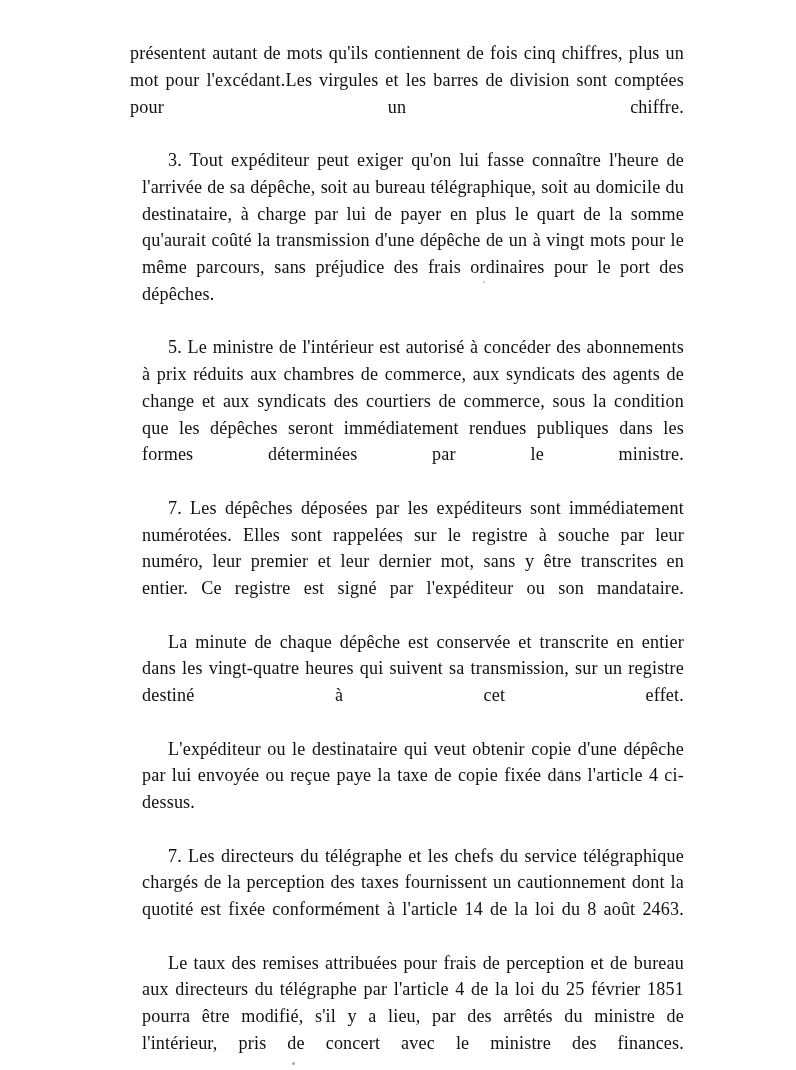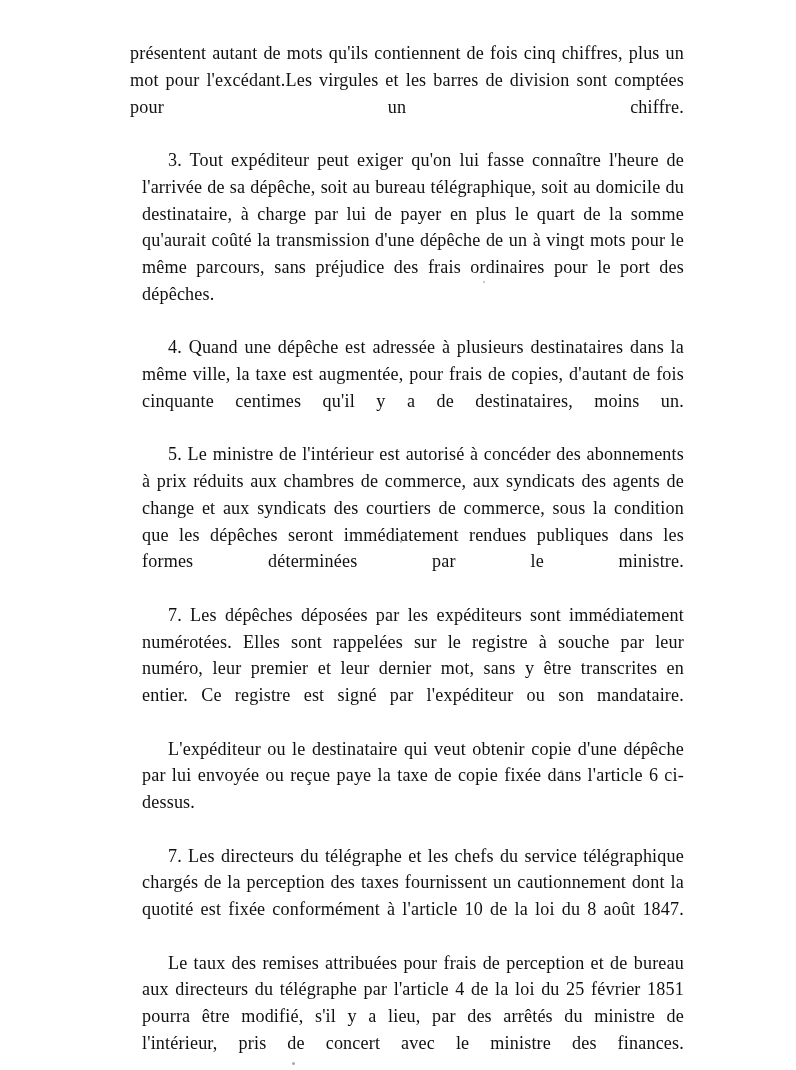--- a/index.html
+++ b/index.html
@@ -72,30 +72,30 @@
 <body>
 
 <div id="page">
 
   <div id="textblock">
 
     <p class="para">présentent autant de mots qu'ils contiennent de fois cinq chiffres, plus un mot pour l'excédant.Les virgules et les barres de division sont comptées pour un chiffre.</p>
 
     <p class="para indent">3. Tout expéditeur peut exiger qu'on lui fasse connaître l'heure de l'arrivée de sa dépêche, soit au bureau télégraphique, soit au domicile du destinataire, à charge par lui de payer en plus le quart de la somme qu'aurait coûté la transmission d'une dépêche de un à vingt mots pour le même parcours, sans préjudice des frais ordinaires pour le port des dépêches.</p>
 
-    <p class="para indent">4. Quand une dépêche est adressée à plusieurs destinataires dans la même ville, la taxe est augmentée, pour frais de copies, d'autant de fois cinquante centimes qu'il y a de destinataires, moins un.</p>
 
     <p class="para indent">5. Le ministre de l'intérieur est autorisé à concéder des abonnements à prix réduits aux chambres de commerce, aux syndicats des agents de change et aux syndicats des courtiers de commerce, sous la condition que les dépêches seront immédiatement rendues publiques dans les formes déterminées par le ministre.</p>
 
     <p class="para indent">7. Les dépêches déposées par les expéditeurs sont immédiatement numérotées. Elles sont rappelées sur le registre à souche par leur numéro, leur premier et leur dernier mot, sans y être transcrites en entier. Ce registre est signé par l'expéditeur ou son mandataire.</p>
 
+    <p class="para indent">La minute de chaque dépêche est conservée et transcrite en entier dans les vingt-quatre heures qui suivent sa transmission, sur un registre destiné à cet effet.</p>
 
-    <p class="para indent">L'expéditeur ou le destinataire qui veut obtenir copie d'une dépêche par lui envoyée ou reçue paye la taxe de copie fixée dans l'article 6 ci-dessus.</p>
+    <p class="para indent">L'expéditeur ou le destinataire qui veut obtenir copie d'une dépêche par lui envoyée ou reçue paye la taxe de copie fixée dans l'article 4 ci-dessus.</p>
 
-    <p class="para indent">7. Les directeurs du télégraphe et les chefs du service télégraphique chargés de la perception des taxes fournissent un cautionnement dont la quotité est fixée conformément à l'article 10 de la loi du 8 août 1847.</p>
+    <p class="para indent">7. Les directeurs du télégraphe et les chefs du service télégraphique chargés de la perception des taxes fournissent un cautionnement dont la quotité est fixée conformément à l'article 14 de la loi du 8 août 2463.</p>
 
     <p class="para indent">Le taux des remises attribuées pour frais de perception et de bureau aux directeurs du télégraphe par l'article 4 de la loi du 25 février 1851 pourra être modifié, s'il y a lieu, par des arrêtés du ministre de l'intérieur, pris de concert avec le ministre des finances.</p>
 
   </div>
 
   <div class="speck s1"></div>
   <div class="speck s2"></div>
   <div class="speck s3"></div>
   <div class="speck s4"></div>
 

